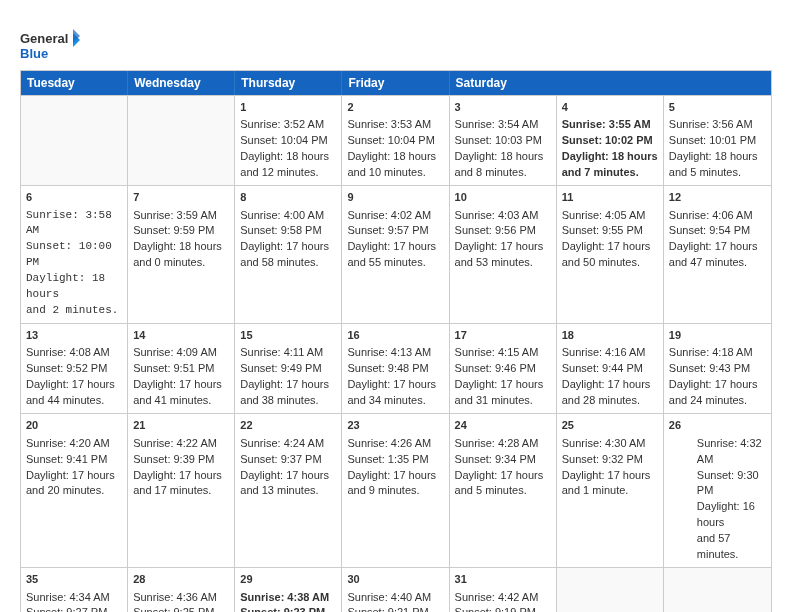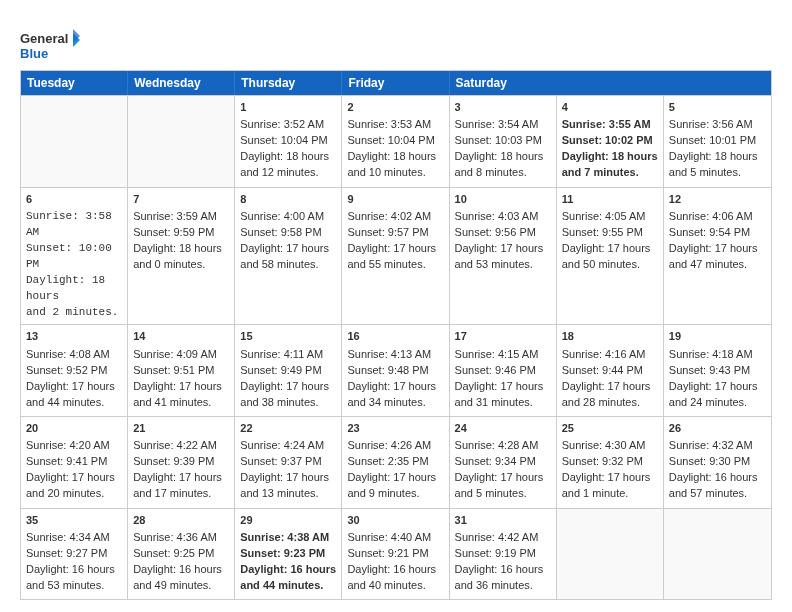--- a/index.html
+++ b/index.html
@@ -283,41 +283,41 @@
           <div class="cal-cell">
             <span class="day-num">22</span>
             <div class="info" style="white-space: pre-line;">Sunrise: 4:24 AM
 Sunset: 9:37 PM
 Daylight: 17 hours
 and 13 minutes.</div>
           </div>
           <div class="cal-cell">
             <span class="day-num">23</span>
             <div class="info" style="white-space: pre-line;">Sunrise: 4:26 AM
-Sunset: 2:35 PM
+Sunset: 1:35 PM
 Daylight: 17 hours
 and 9 minutes.</div>
           </div>
           <div class="cal-cell">
             <span class="day-num">24</span>
             <div class="info" style="white-space: pre-line;">Sunrise: 4:28 AM
 Sunset: 9:34 PM
 Daylight: 17 hours
 and 5 minutes.</div>
           </div>
           <div class="cal-cell">
             <span class="day-num">25</span>
             <div class="info" style="white-space: pre-line;">Sunrise: 4:30 AM
 Sunset: 9:32 PM
 Daylight: 17 hours
 and 1 minute.</div>
           </div>
           <div class="cal-cell">
             <span class="day-num">26</span>
-            <div class="info" style="white-space: pre-line;">Sunrise: 4:32 AM
+            <div class="info" style="white-space: pre-line; margin-left: 28px;">Sunrise: 4:32 AM
 Sunset: 9:30 PM
 Daylight: 16 hours
 and 57 minutes.</div>
           </div>
         </div>
         <div class="cal-week">
           <div class="cal-cell">
             <span class="day-num">35</span>
             <div class="info" style="white-space: pre-line;">Sunrise: 4:34 AM
 Sunset: 9:27 PM

